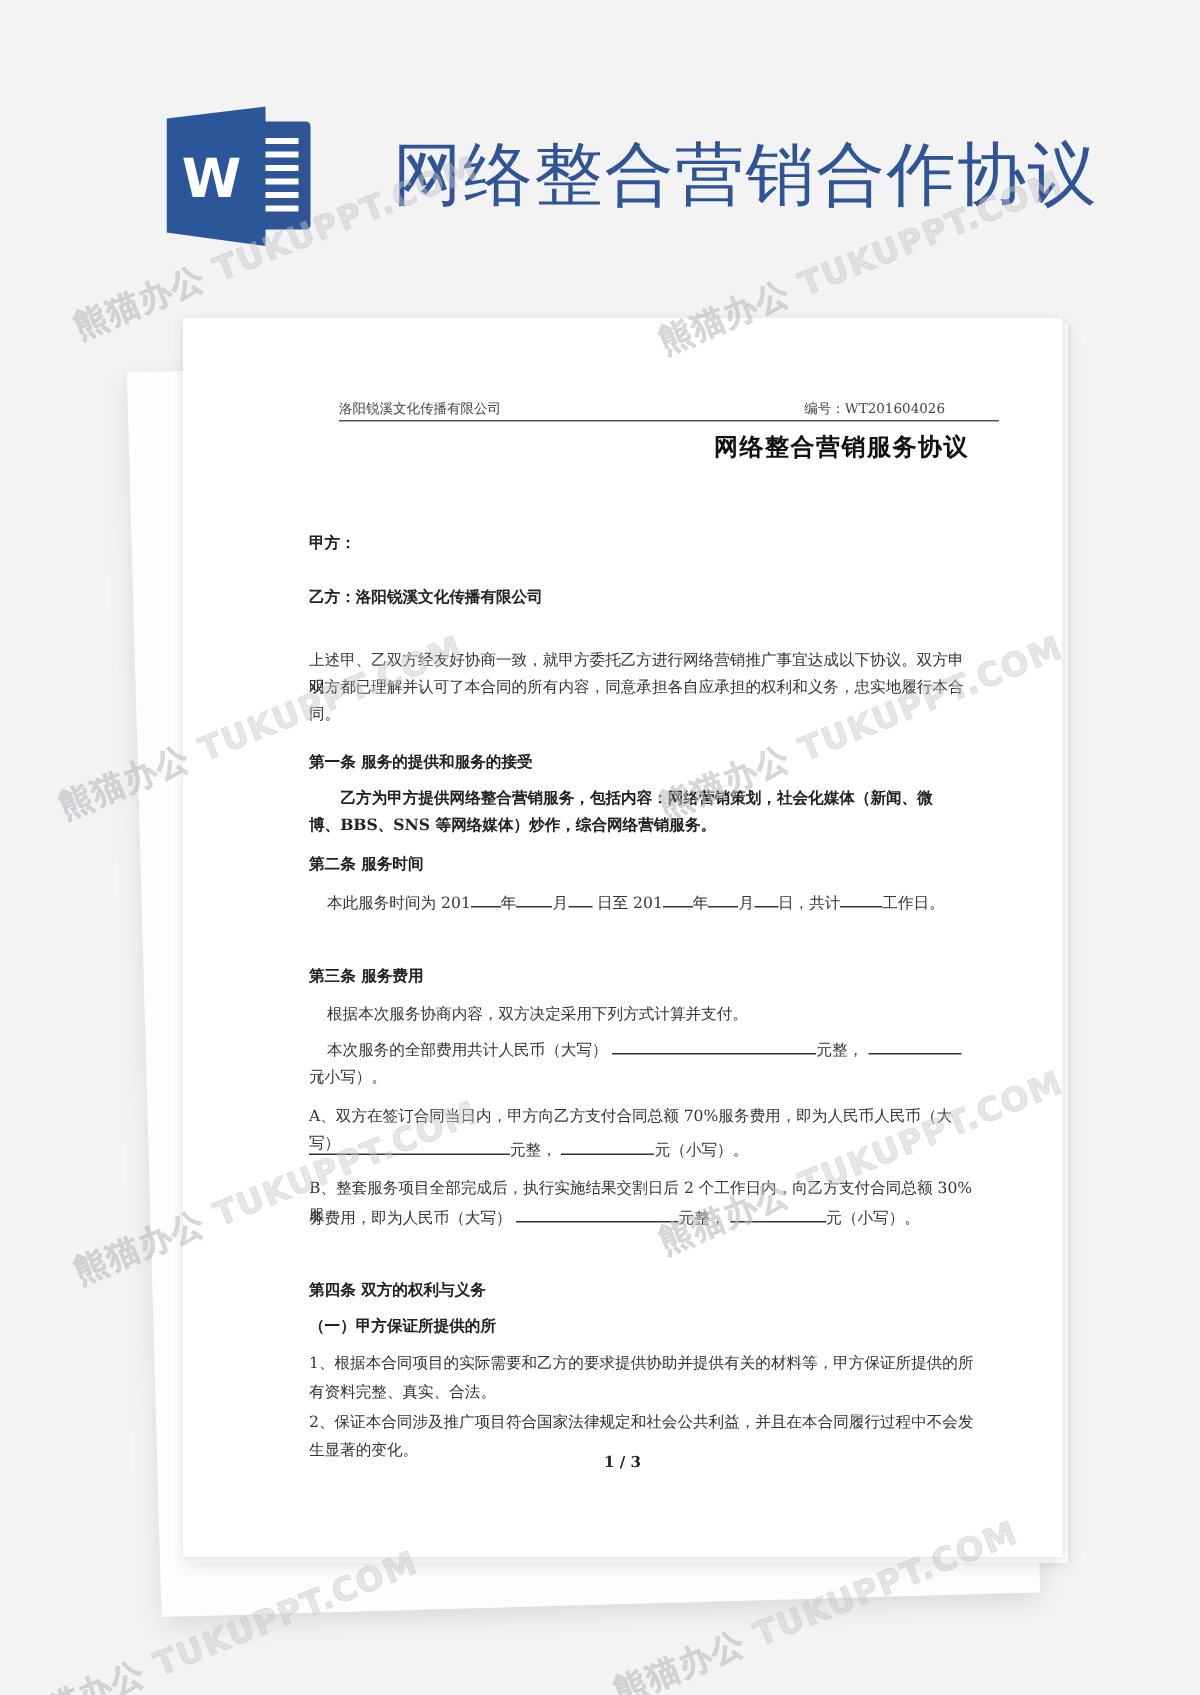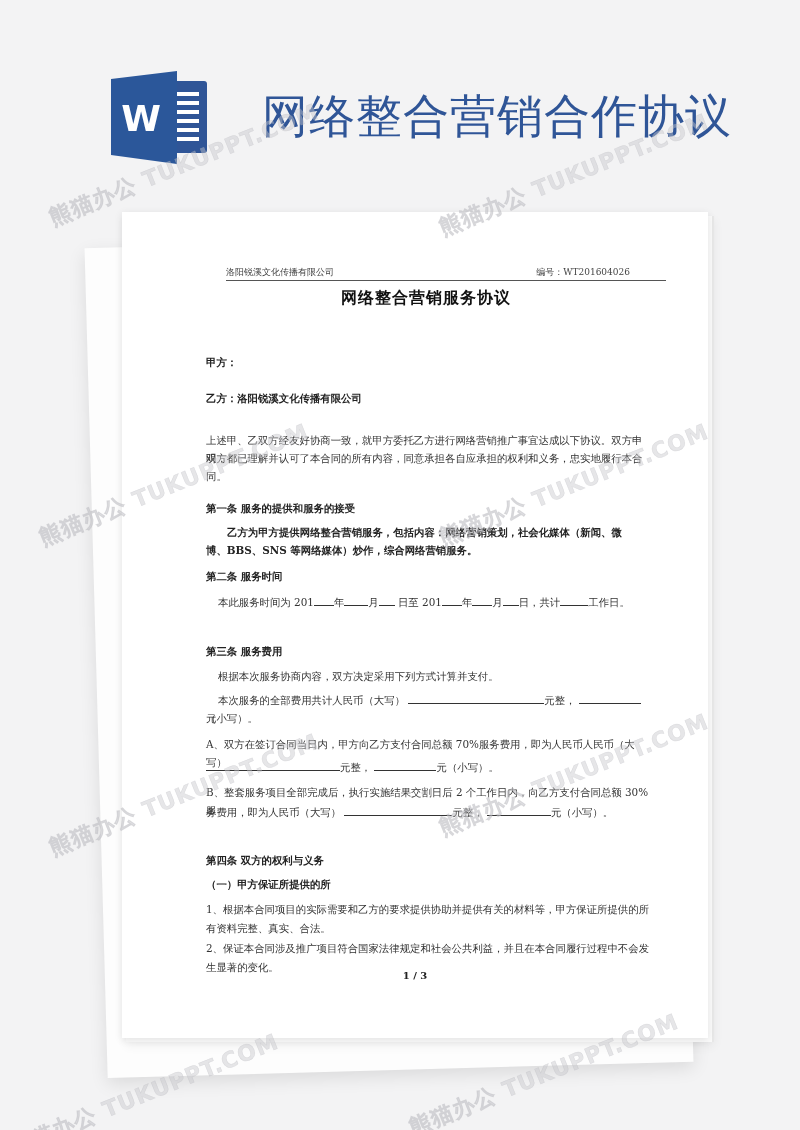--- a/index.html
+++ b/index.html
@@ -40,21 +40,21 @@
     background:#ffffff;
     box-shadow:0 2px 8px rgba(0,0,0,0.10);
   }
   .hdr {
     position:absolute; left:84px; top:54px; width:440px; height:14px;
     border-bottom:1.5px solid #555; font-size:9px; color:#444;margin-left:20px;
   }
   .hdr .left { position:absolute; left:0; top:0; }
   .hdr .right { position:absolute; right:36px; top:0; }
   .doc-title {
-    position:absolute; left:84px; top:76px; width:440px; text-align:center;
+    position:absolute; left:84px; top:76px; width:440px; text-align:right;
     font-family:Liberation Mono, monospace;
     font-weight:bold; font-size:16px; color:#111; letter-spacing:1px;
   }
   .t { position:absolute; left:84px; width:445px; font-size:10.4px; color:#333; line-height:18px;margin-top:15px; }
   .b { font-weight:bold; color:#222; }
   .ind { text-indent:21px; }
   .ind2 { text-indent:12px; }
   .blank { display:inline-block; border-bottom:1px solid #333; height:11px; vertical-align:baseline; }
   .pg { position:absolute; left:0; width:586px; text-align:center; top:758px; font-size:10px; font-weight:bold; color:#222; }
 </style>

